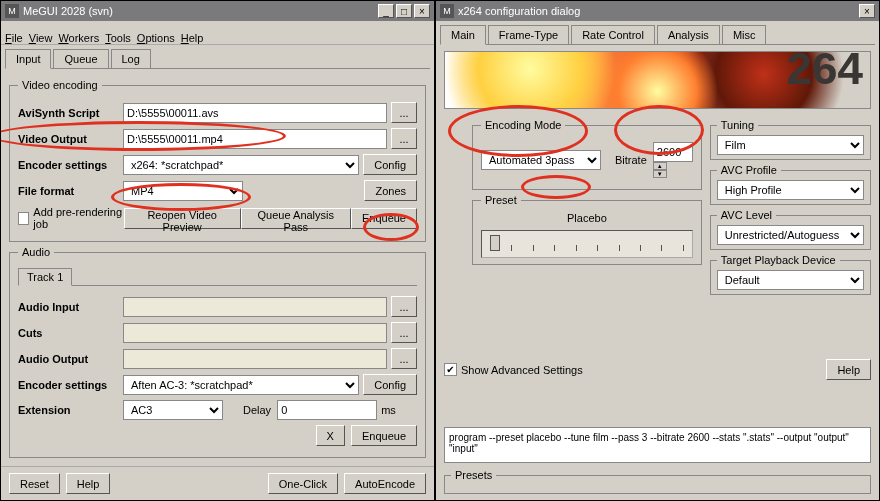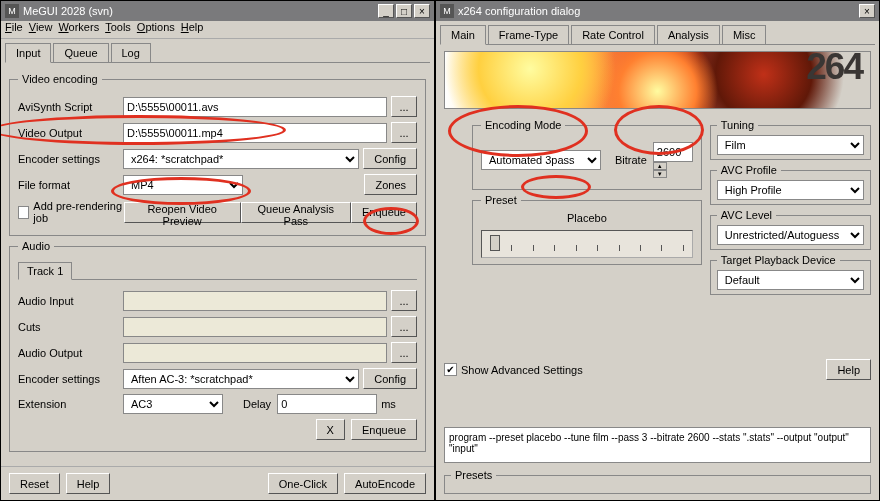--- a/index.html
+++ b/index.html
@@ -42,23 +42,23 @@
     background: #d4d0c8;
     border: 1px solid #fff;
     border-right-color: #555;
     border-bottom-color: #555;
     margin-left: 2px;
     display: flex; align-items: center; justify-content: center;
     font-size: 10px; color: #000;
     font-family: Arial;
   }
   .menubar {
-    height: 18px;
-    display: flex;
-    align-items: flex-start;
+    height: 24px;
+    display: flex;
+    align-items: flex-end;
     padding: 0 4px;
     gap: 6px;
     border-bottom: 1px solid #aaa;
   }
   .menubar span { cursor: default; }
   .menubar span u { text-decoration: underline; }
   .tabs {
     display: flex;
     margin: 4px 4px 0 4px;
     border-bottom: 1px solid #888;
@@ -88,21 +88,21 @@
     padding: 6px 8px;
   }
   fieldset > legend {
     padding: 0 4px;
   }
   .row {
     display: flex;
     align-items: center;
     margin: 5px 0;
   }
-  .row .lbl { width: 105px; }
+  .row .lbl { width: 105px; font-weight: bold; }
   input[type="text"], select {
     font-family: Tahoma, sans-serif;
     font-size: 11px;
     height: 20px;
     border: 1px solid #888;
     background: #fff;
     padding: 0 3px;
   }
   input[readonly], input.readonly {
     background: #ece9d8;
@@ -162,23 +162,23 @@
       radial-gradient(circle at 20% 30%, #fffca0 0%, #ffd040 15%, transparent 25%),
       radial-gradient(circle at 50% 70%, #fffca0 0%, #ff8030 18%, transparent 28%),
       radial-gradient(circle at 75% 40%, #c03018 0%, #601808 15%, transparent 25%),
       linear-gradient(90deg, #fff 0%, #ffe090 20%, #ff9040 35%, #e04020 50%, #902010 60%, #d4d0c8 75%, #d4d0c8 100%);
     position: relative;
     overflow: hidden;
   }
   .x264-banner .big {
     position: absolute;
     right: 8px; top: -6px;
-    font-size: 37px;
+    font-size: 46px;
     font-weight: bold;
-    font-family: Liberation Sans, sans-serif;
+    font-family: Liberation Mono, monospace;
     color: #3a3634;
     letter-spacing: -2px;
   }
   .preset-slider {
     width: 100%;
     height: 28px;
     border: 1px inset #aaa;
     background: #e8e4dc;
     margin-top: 6px;
     position: relative;

